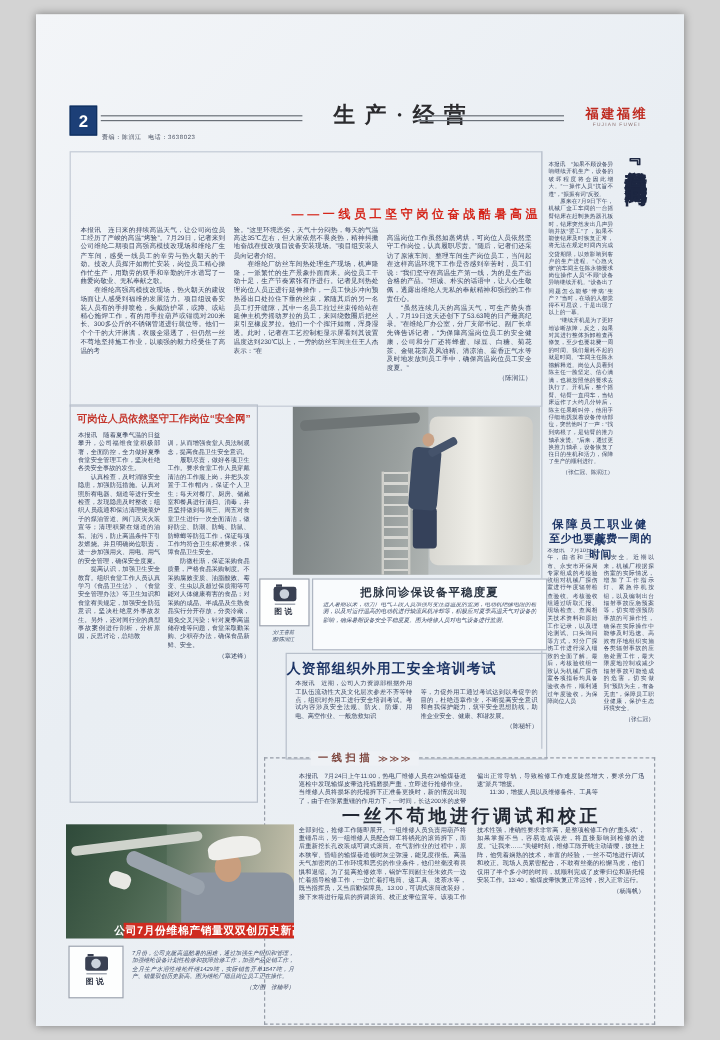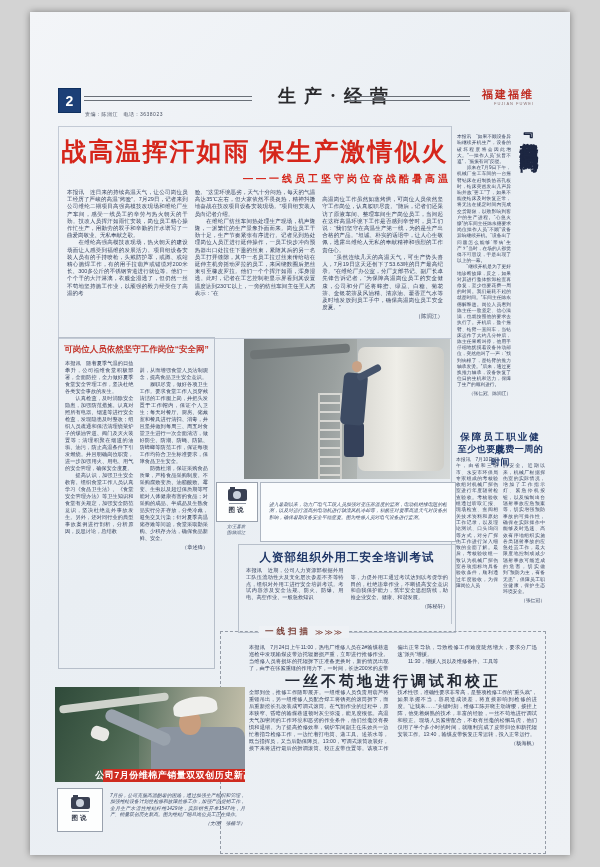--- a/index.html
+++ b/index.html
@@ -11,21 +11,21 @@
   
   .pagebox{left:28px;top:76px;width:21px;height:23px;background:#1c3f77;color:#fff;
     font-weight:bold;font-size:14px;display:flex;align-items:center;justify-content:center;
     border:1px solid #10305f;}
   .editor{left:55px;top:99px;font-size:5px;color:#4a5263;letter-spacing:.5px;}
   .section-title{left:0;top:72px;width:540px;text-align:center;font-family:"Liberation Serif",serif;
     font-weight:bold;font-size:18px;letter-spacing:8px;color:#2b2b2e;margin-left:37px;}
   .rule{height:3px;border-top:1px solid #6a7078;border-bottom:1px solid #6a7078;}
   .rule-l{left:54px;top:84px;width:168px;}
   .rule-r{left:318px;top:84px;width:122px;}
-  .brand{left:452px;top:75px;width:64px;text-align:left;font-family:"Liberation Serif",serif;
+  .brand{left:452px;top:75px;width:64px;text-align:center;font-family:"Liberation Serif",serif;
     font-weight:bold;font-size:11px;color:#bf2b21;letter-spacing:2px;}
   .brand-en{left:452px;top:89px;width:64px;text-align:center;font-size:4px;color:#8a7070;letter-spacing:1px;}
   
   .bt{font-size:5.5px;line-height:7.2px;color:#38445f;text-align:justify;white-space:pre-line;overflow:hidden;}
   .byl{display:block;text-align:right;margin-top:2px;color:#38445f;}
   
   .mainbox{left:28px;top:114px;width:392px;height:211px;border:1px solid #c3cad5;}
   .headline{left:0;top:8px;width:100%;text-align:center;font-weight:bold;font-size:25px;
     color:#d5261b;letter-spacing:2px;}
   .subhead{left:0;top:45px;width:100%;text-align:right;font-size:10px;font-weight:bold;
@@ -74,21 +74,21 @@
   .badge1{left:186px;top:470px;width:40px;height:38px;}
   .credits{left:183px;top:512px;width:46px;font-size:4.3px;font-style:italic;color:#3a4a66;text-align:center;line-height:6px;}
   
   .capbox{left:230px;top:470px;width:194px;height:58px;border:1px solid #aeb6c2;background:rgba(252,253,254,.85);}
   .cap-title{left:0;top:5px;width:100%;text-align:center;font-weight:bold;font-size:9.5px;
     letter-spacing:1px;color:#2a3442;}
   .cap-text{left:8px;top:19px;width:178px;height:35px;font-size:4.8px;line-height:6.4px;
     font-style:italic;color:#3c4a66;text-align:justify;white-space:pre-line;overflow:hidden;}
   
   .trainbox{left:208px;top:532px;width:216px;height:87px;border:1px solid #b7bfca;}
-  .train-title{left:0;top:5px;width:100%;text-align:center;font-weight:bold;font-size:11.5px;
+  .train-title{left:0;top:5px;width:100%;text-align:left;font-weight:bold;font-size:11.5px;
     letter-spacing:1px;color:#1d3566;}
   .traincols{left:7px;top:22px;width:202px;height:60px;display:flex;gap:7px;}
   .traincols .col{flex:1;font-size:5.2px;line-height:6.8px;overflow:hidden;}
   
   .flbox{left:190px;top:619px;width:324px;height:221px;border:1px dashed #959ca7;}
   .fl-head{position:absolute;left:38px;top:-6px;background:#eef1f5;padding:0 6px;display:flex;gap:4px;align-items:center;font-family:Liberation Serif, serif;}
   .fl-label{font-weight:bold;font-size:8.5px;letter-spacing:3px;color:#7a4038;}
   .fl-arrows{font-size:8px;color:#7a4038;letter-spacing:1px;}
   .fl-text{position:absolute;left:28px;top:12px;width:288px;height:202px;
     column-count:2;column-gap:9px;font-size:5.2px;line-height:7px;color:#38445f;
@@ -121,21 +121,20 @@
 
   <div class="abs pagebox">2</div>
   <div class="abs editor">责编：陈润江　电话：3638023</div>
   <div class="abs rule rule-l"></div>
   <div class="abs section-title">生产·经营</div>
   <div class="abs rule rule-r"></div>
   <div class="abs brand">福建福维</div>
   <div class="abs brand-en">FUJIAN FUWEI</div>
 
   <div class="abs mainbox">
-    <div class="abs headline">战高温挥汗如雨  保生产激情似火</div>
     <div class="abs subhead">——一线员工坚守岗位奋战酷暑高温</div>
     <div class="abs maincols">
       <div class="col bt">本报讯　连日来的持续高温天气，让公司岗位员工经历了严峻的高温“烤验”。7月29日，记者来到公司维纶二期项目高强高模技改现场和维纶厂生产车间，感受一线员工的辛劳与热火朝天的干劲。技改人员挥汗如雨忙安装，岗位员工精心操作忙生产，用勤劳的双手和辛勤的汗水谱写了一曲爱岗敬业、无私奉献之歌。
 　　在维纶高强高模技改现场，热火朝天的建设场面让人感受到福维的发展活力。项目组设备安装人员有的手持喷枪，头戴防护罩，或蹲、或站精心施焊工作，有的用手拉葫芦或锚缆对200米长、300多公斤的不锈钢管道进行就位等。他们一个个干的大汗淋漓，衣服全湿透了，但仍然一丝不苟地坚持施工作业，以顽强的毅力经受住了高温的考</div>
       <div class="col bt">验。“这里环境恶劣，天气十分闷热，每天的气温高达35℃左右，但大家依然不畏炎热，精神抖擞地奋战在技改项目设备安装现场。”项目组安装人员向记者介绍。
 　　在维纶厂纺丝车间热处理生产现场，机声隆隆，一派繁忙的生产景象扑面而来。岗位员工干劲十足，生产节奏紧张有序进行。记者见到热处理岗位人员正进行延伸操作，一员工快步冲向预热器出口处拉住下垂的丝束，紧随其后的另一名员工打开缝隙，其中一名员工拉过丝束传给站在延伸主机旁摇动罗拉的员工，来回绕数圈后把丝束引至橡皮罗拉。他们一个个挥汗如雨，浑身湿透。此时，记者在工艺控制柜显示屏看到其设置温度达到230℃以上，一旁的纺丝车间主任王人杰表示：“在</div>
       <div class="col bt">
         <span style="white-space:pre-line">高温岗位工作虽然如蒸烤烘，可岗位人员依然坚守工作岗位，认真履职尽责。”随后，记者们还采访了原液车间、整理车间生产岗位员工，当问起在这样高温环境下工作是否感到辛苦时，员工们说：“我们坚守在高温生产第一线，为的是生产出合格的产品。”坦诚、朴实的话语中，让人心生敬佩，透露出维纶人无私的奉献精神和强烈的工作责任心。
 　　“虽然连续几天的高温天气，可生产势头喜人，7月19日这天还创下了53.63吨的日产最高纪录。”在维纶厂办公室，分厂支部书记、副厂长卓先锋告诉记者，“为保障高温岗位员工的安全健康，公司和分厂还将蜂蜜、绿豆、白糖、菊花茶、金银花茶及风油精、清凉油、藿香正气水等及时地发放到员工手中，确保高温岗位员工安全度夏。”</span>
         <span class="byl">（陈润江）</span>
@@ -191,20 +190,21 @@
   <div class="abs badge badge1">
     <div class="cam"></div>
     <div class="badge-label">图说</div>
   </div>
   <div class="abs credits">
     <div>文/王喜前</div>
     <div>图/陈润江</div>
   </div>
 
   <div class="abs capbox">
+    <div class="abs cap-title">把脉问诊保设备平稳度夏</div>
     <div class="abs cap-text">进入暑期以来，动力厂电气工段人员加强对变压器温度的监测，电动机绝缘电阻的检测，以及对运行温高的电动机进行轴流风机冷却等，积极应对夏季高温天气对设备的影响，确保暑期设备安全平稳度夏。图为维修人员对电气设备进行监测。</div>
   </div>
 
   <div class="abs trainbox">
     <div class="abs train-title">人资部组织外用工安全培训考试</div>
     <div class="abs traincols">
       <div class="col bt">本报讯　近期，公司人力资源部根据外用工队伍流动性大及文化层次参差不齐等特点，组织对外用工进行安全培训考试。考试内容涉及安全法规、防火、防爆、用电、高空作业、一般急救知识</div>
       <div class="col bt">
         <span style="white-space:pre-line">等，力促外用工通过考试达到以考促学的目的，杜绝违章作业，不断提高安全意识和自我保护能力，筑牢安全思想防线，助推企业安全、健康、和谐发展。</span>
         <span class="byl">（陈秘轩）</span>

